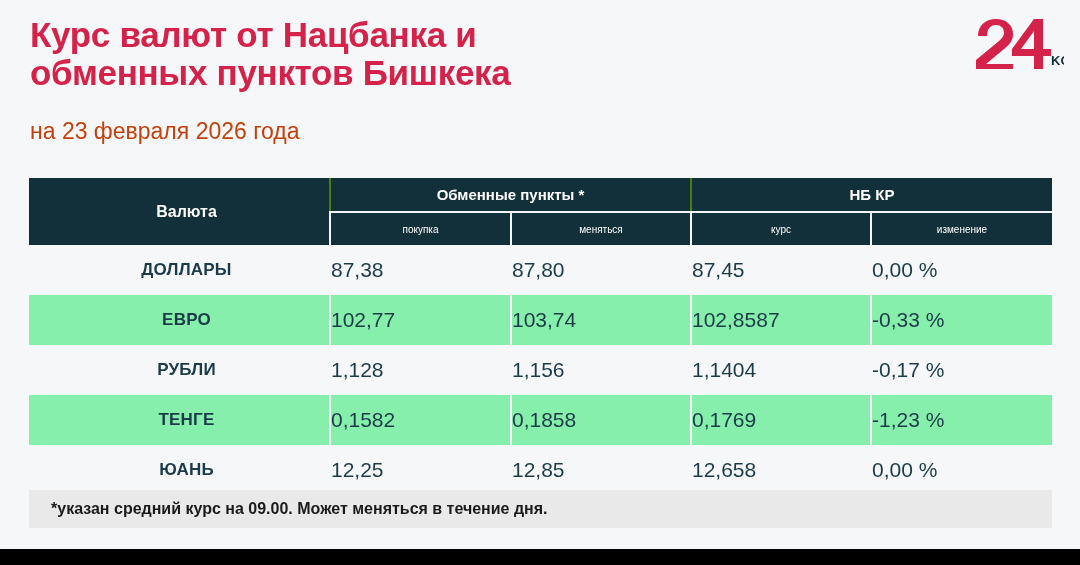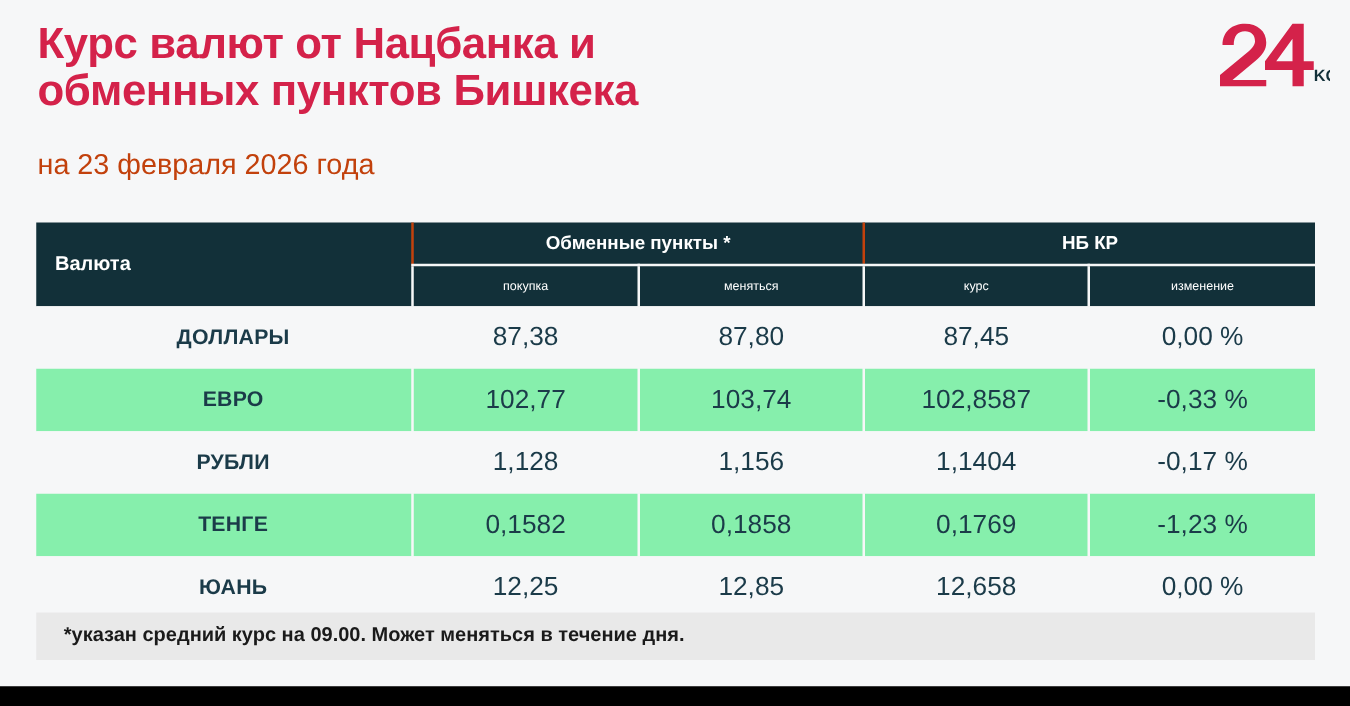--- a/index.html
+++ b/index.html
@@ -84,46 +84,45 @@
   thead th {
     background: #123039;
     color: #ffffff;
     text-align: center;
     vertical-align: middle;
   }
   th.grp {
     height: 33px;
     font-size: 15px;
     font-weight: bold;
-    border-left: 2px solid #c2410c;
+    border-left: 2px solid #4d7c0f;
     border-bottom: 2px solid #f6f7f8;
   }
   th.sub {
     height: 32px;
     font-size: 10px;
     font-weight: normal;
     border-left: 2px solid #f6f7f8;
   }
   th.cur-head {
     height: 65px;
-    text-align: left;
+    text-align: center;
     padding-left: 15px;
     font-size: 16px;
     font-weight: bold;
     vertical-align: middle;
   }
 
   tbody tr { height: 50px; }
   tbody tr.odd  td { background: #f6f7f8; }
   tbody tr.even td { background: #86efac; }
 
   tbody td {
     color: #1b3b49;
     font-size: 21px;
-    text-align: center;
     vertical-align: middle;
     border-left: 2px solid #f6f7f8;
   }
   tbody td.cur {
     text-align: center;
     padding-left: 15px;
     font-size: 17px;
     font-weight: bold;
     letter-spacing: 0.2px;
     border-left: none;

